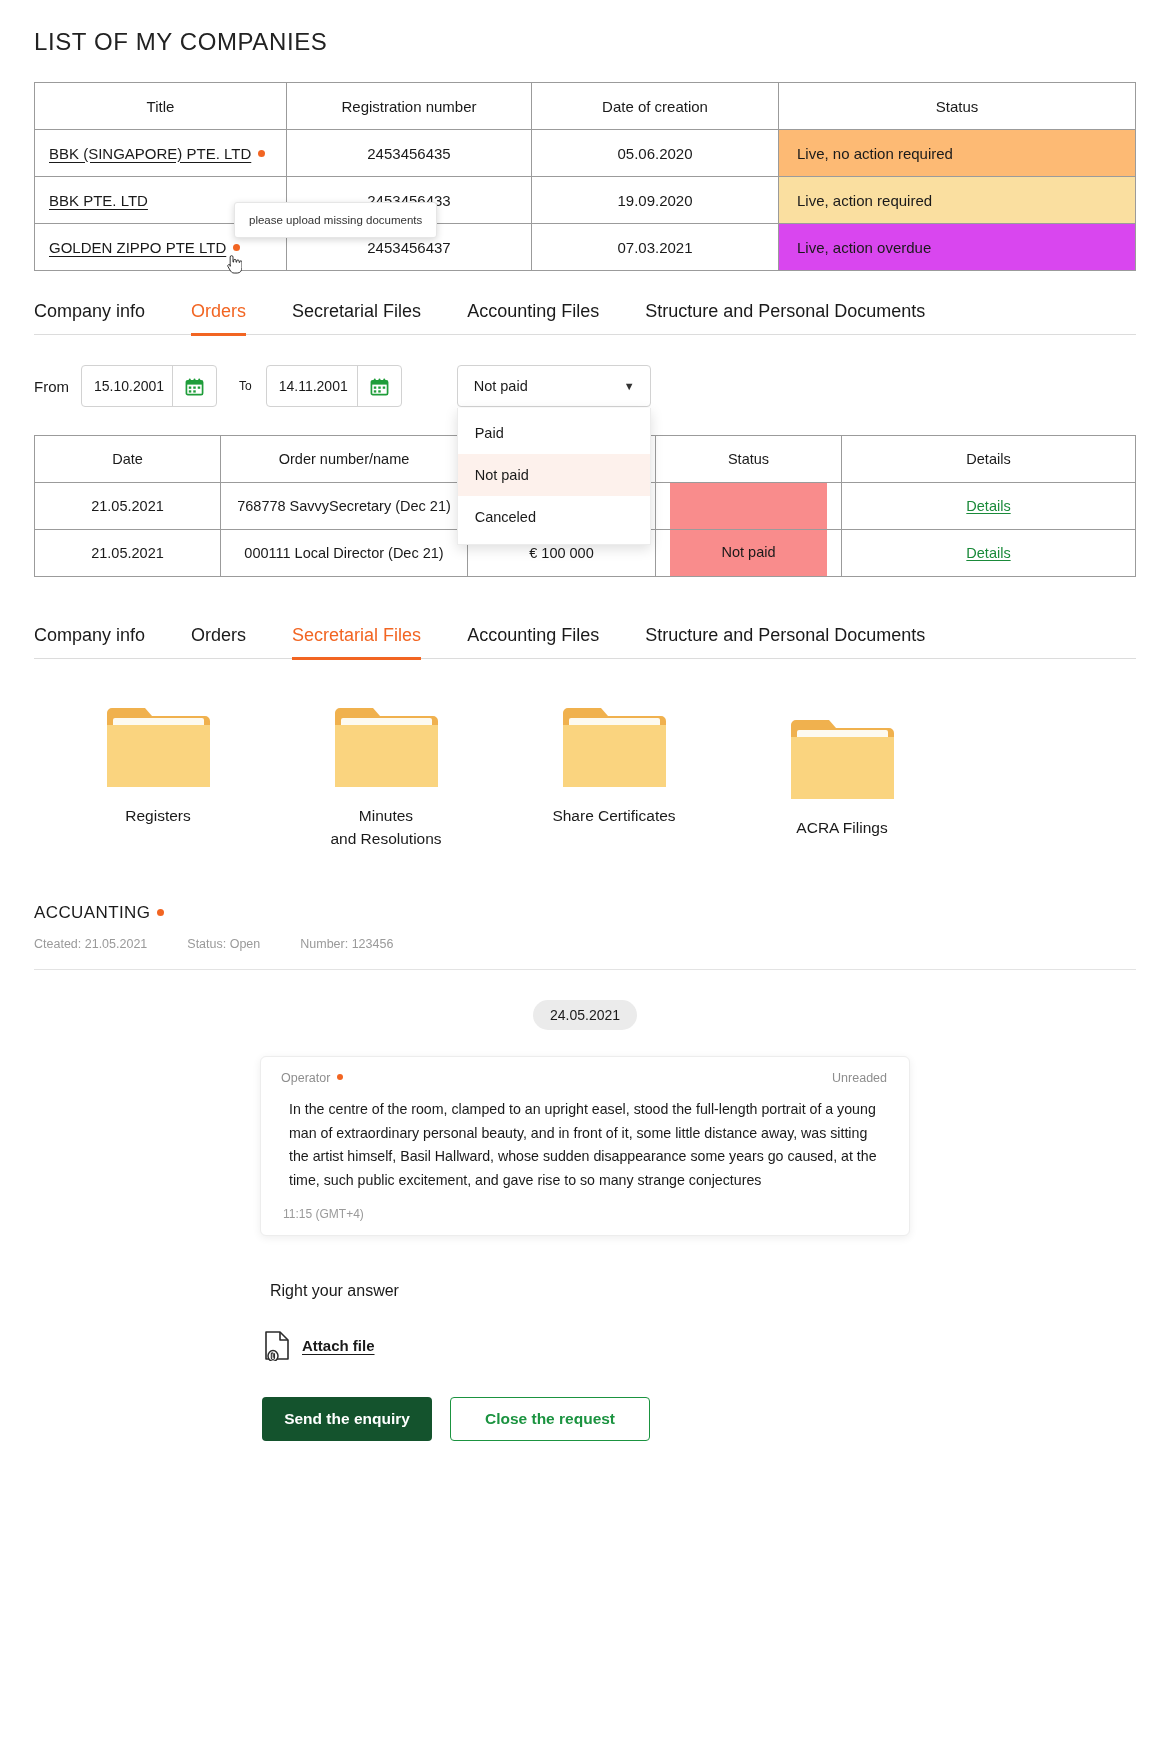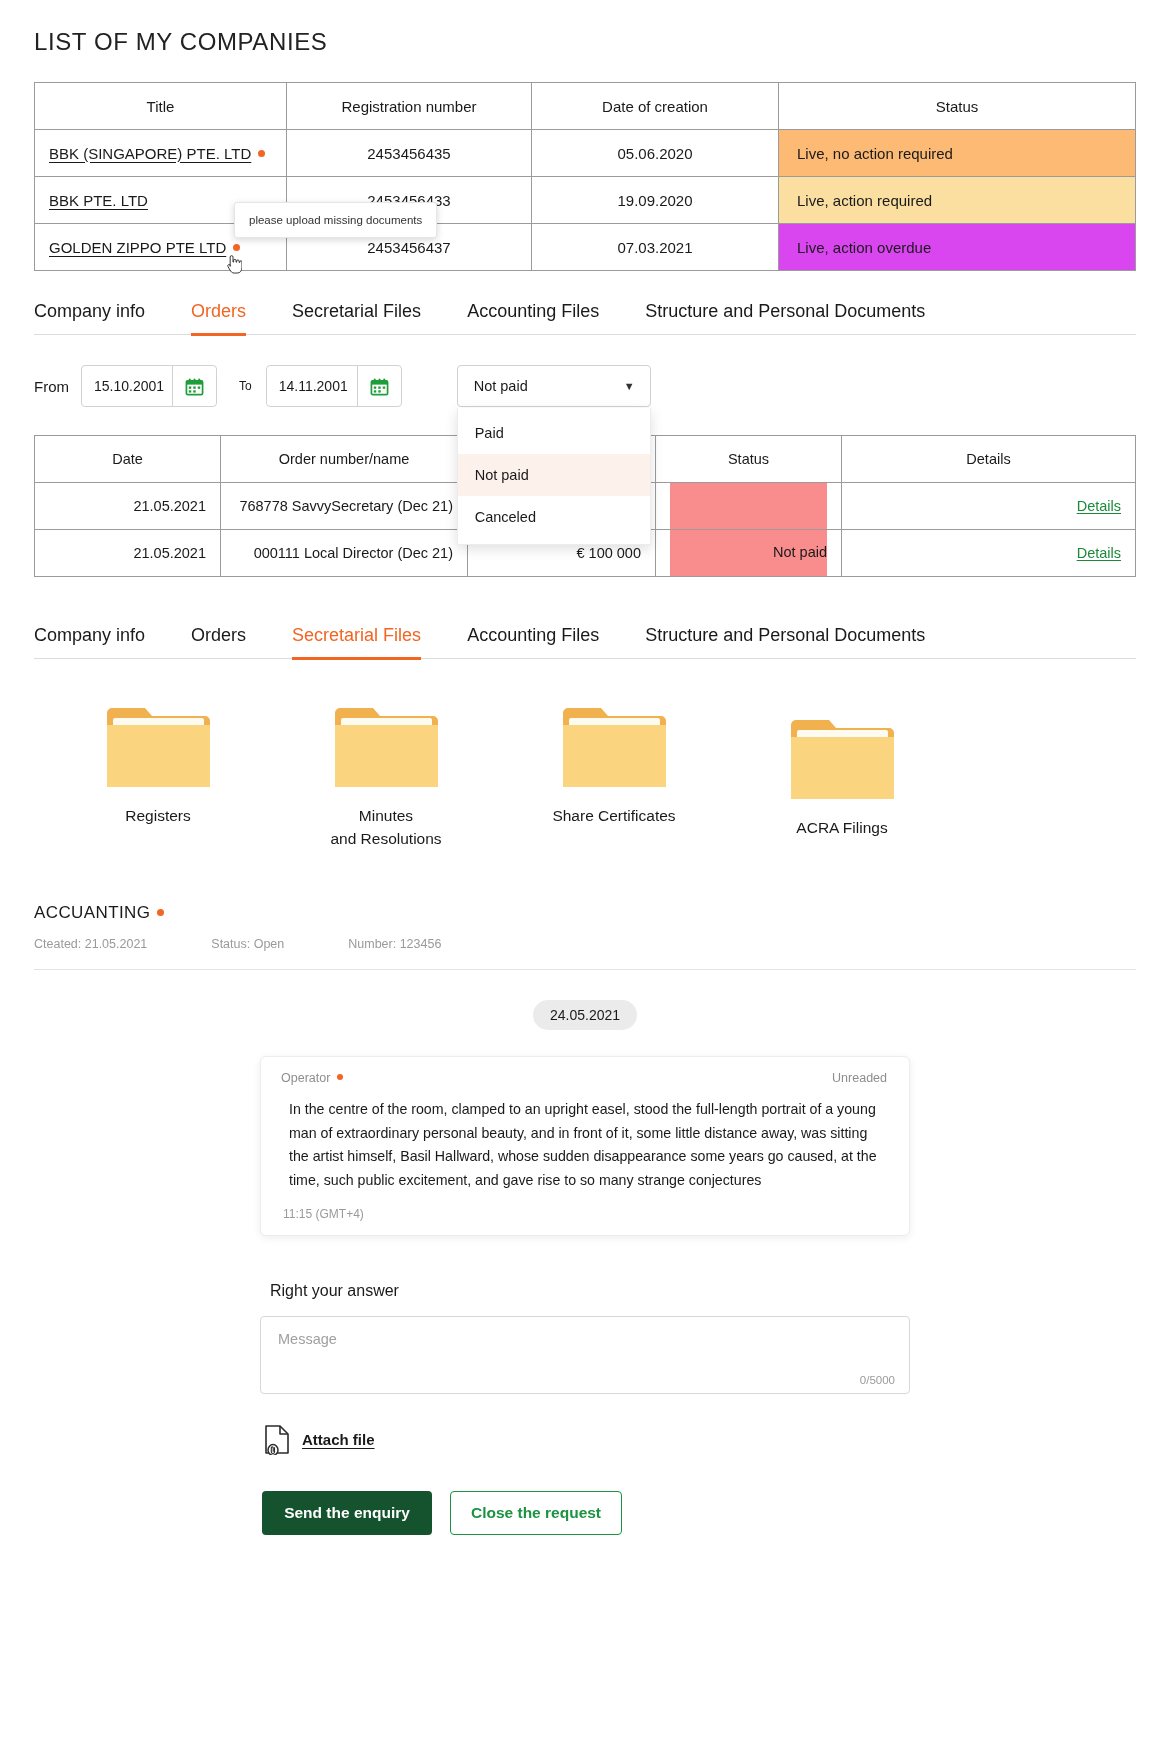--- a/index.html
+++ b/index.html
@@ -176,21 +176,21 @@
     table-layout: fixed;
   }
   table.orders th, table.orders td {
     border: 1px solid #9b9b9b;
     height: 47px;
     font-size: 14.5px;
     font-weight: 400;
     padding: 0 14px;
   }
   table.orders th { text-align: center; }
-  table.orders td { text-align: right; }
+  table.orders td { text-align: center; }
   td.st-cell { text-align: center; padding: 0; }
   .badge-notpaid {
     background: #f98c8c;
     display: block;
     line-height: 45px;
     height: 100%;
     width: 100%;
     font-size: 14.5px;
   }
   .details-link { color: #1a8a3a; text-decoration: underline; text-underline-offset: 2px; cursor: pointer; }
@@ -214,21 +214,21 @@
     font-size: 15.5px;
     text-align: center;
     line-height: 1.48;
     color: #1a1a1a;
   }
 
   
   .req-head { padding: 52px 34px 0 34px; }
   .req-title { font-size: 17px; letter-spacing: .4px; color: #1a1a1a; }
   .req-meta {
-    display: flex; gap: 64px;
+    display: flex; gap: 40px;
     font-size: 12.5px; color: #9a9a9a;
     padding-top: 14px;
   }
   .req-rule { margin: 18px 34px 0 34px; border-bottom: 1px solid #e3e3e3; }
 
   
   .chat { padding-top: 30px; }
   .date-pill {
     width: max-content;
     margin: 0 auto;
@@ -292,21 +292,21 @@
   .btn-row { display: flex; gap: 18px; margin-top: 36px; padding-left: 2px; }
   .btn {
     height: 44px;
     border-radius: 4px;
     font-size: 15.5px;
     font-weight: bold;
     display: flex; align-items: center; justify-content: center;
     cursor: pointer;
   }
   .btn-primary { background: #14532d; color: #fff; width: 170px; }
-  .btn-secondary { background: #fff; color: #1b9340; border: 1px solid #1b9340; width: 172px; }
+  .btn-secondary { background: #fff; color: #1b9340; border: 1px solid #1b9340; width: 200px; }
   .bottom-space { height: 90px; }
 </style>
 </head>
 <body>
 
 <div class="page">
 
   <div class="page-title">LIST OF MY COMPANIES</div>
 
   <div class="companies-wrap">
@@ -516,24 +516,20 @@
           <span>Operator</span><span class="dot" style="width:6px;height:6px"></span>
         </span>
         <span>Unreaded</span>
       </div>
       <div class="msg-body">In the centre of the room, clamped to an upright easel, stood the full-length portrait of a young man of extraordinary personal beauty, and in front of it, some little distance away, was sitting the artist himself, Basil Hallward, whose sudden disappearance some years go caused, at the time, such public excitement, and gave rise to so many strange conjectures</div>
       <div class="msg-time">11:15 (GMT+4)</div>
     </div>
 
     <div class="answer">
       <div class="answer-label">Right your answer</div>
-      <div class="ta-wrap">
-        <div class="ta-placeholder">Message</div>
-        <div class="ta-count">0/5000</div>
-      </div>
 
       <div class="attach">
         <svg class="attach-ico" viewBox="0 0 27 31">
           <path d="M2 2 h14 l8 8 v19 H2z" fill="#fff" stroke="#2b2b2b" stroke-width="1.6" stroke-linejoin="round"></path>
           <path d="M16 2 v8 h8" fill="none" stroke="#2b2b2b" stroke-width="1.6" stroke-linejoin="round"></path>
           <ellipse cx="9" cy="26" rx="5" ry="5.4" fill="#fff" stroke="#2b2b2b" stroke-width="1.5"></ellipse>
           <path d="M10.5 23.3 v4.6 a1.6 1.6 0 0 1-3.2 0 v-4.1 a.95 .95 0 0 1 1.9 0 v3.9" fill="none" stroke="#2b2b2b" stroke-width="1.1"></path>
         </svg>
         <span class="attach-txt">Attach file</span>
       </div>

